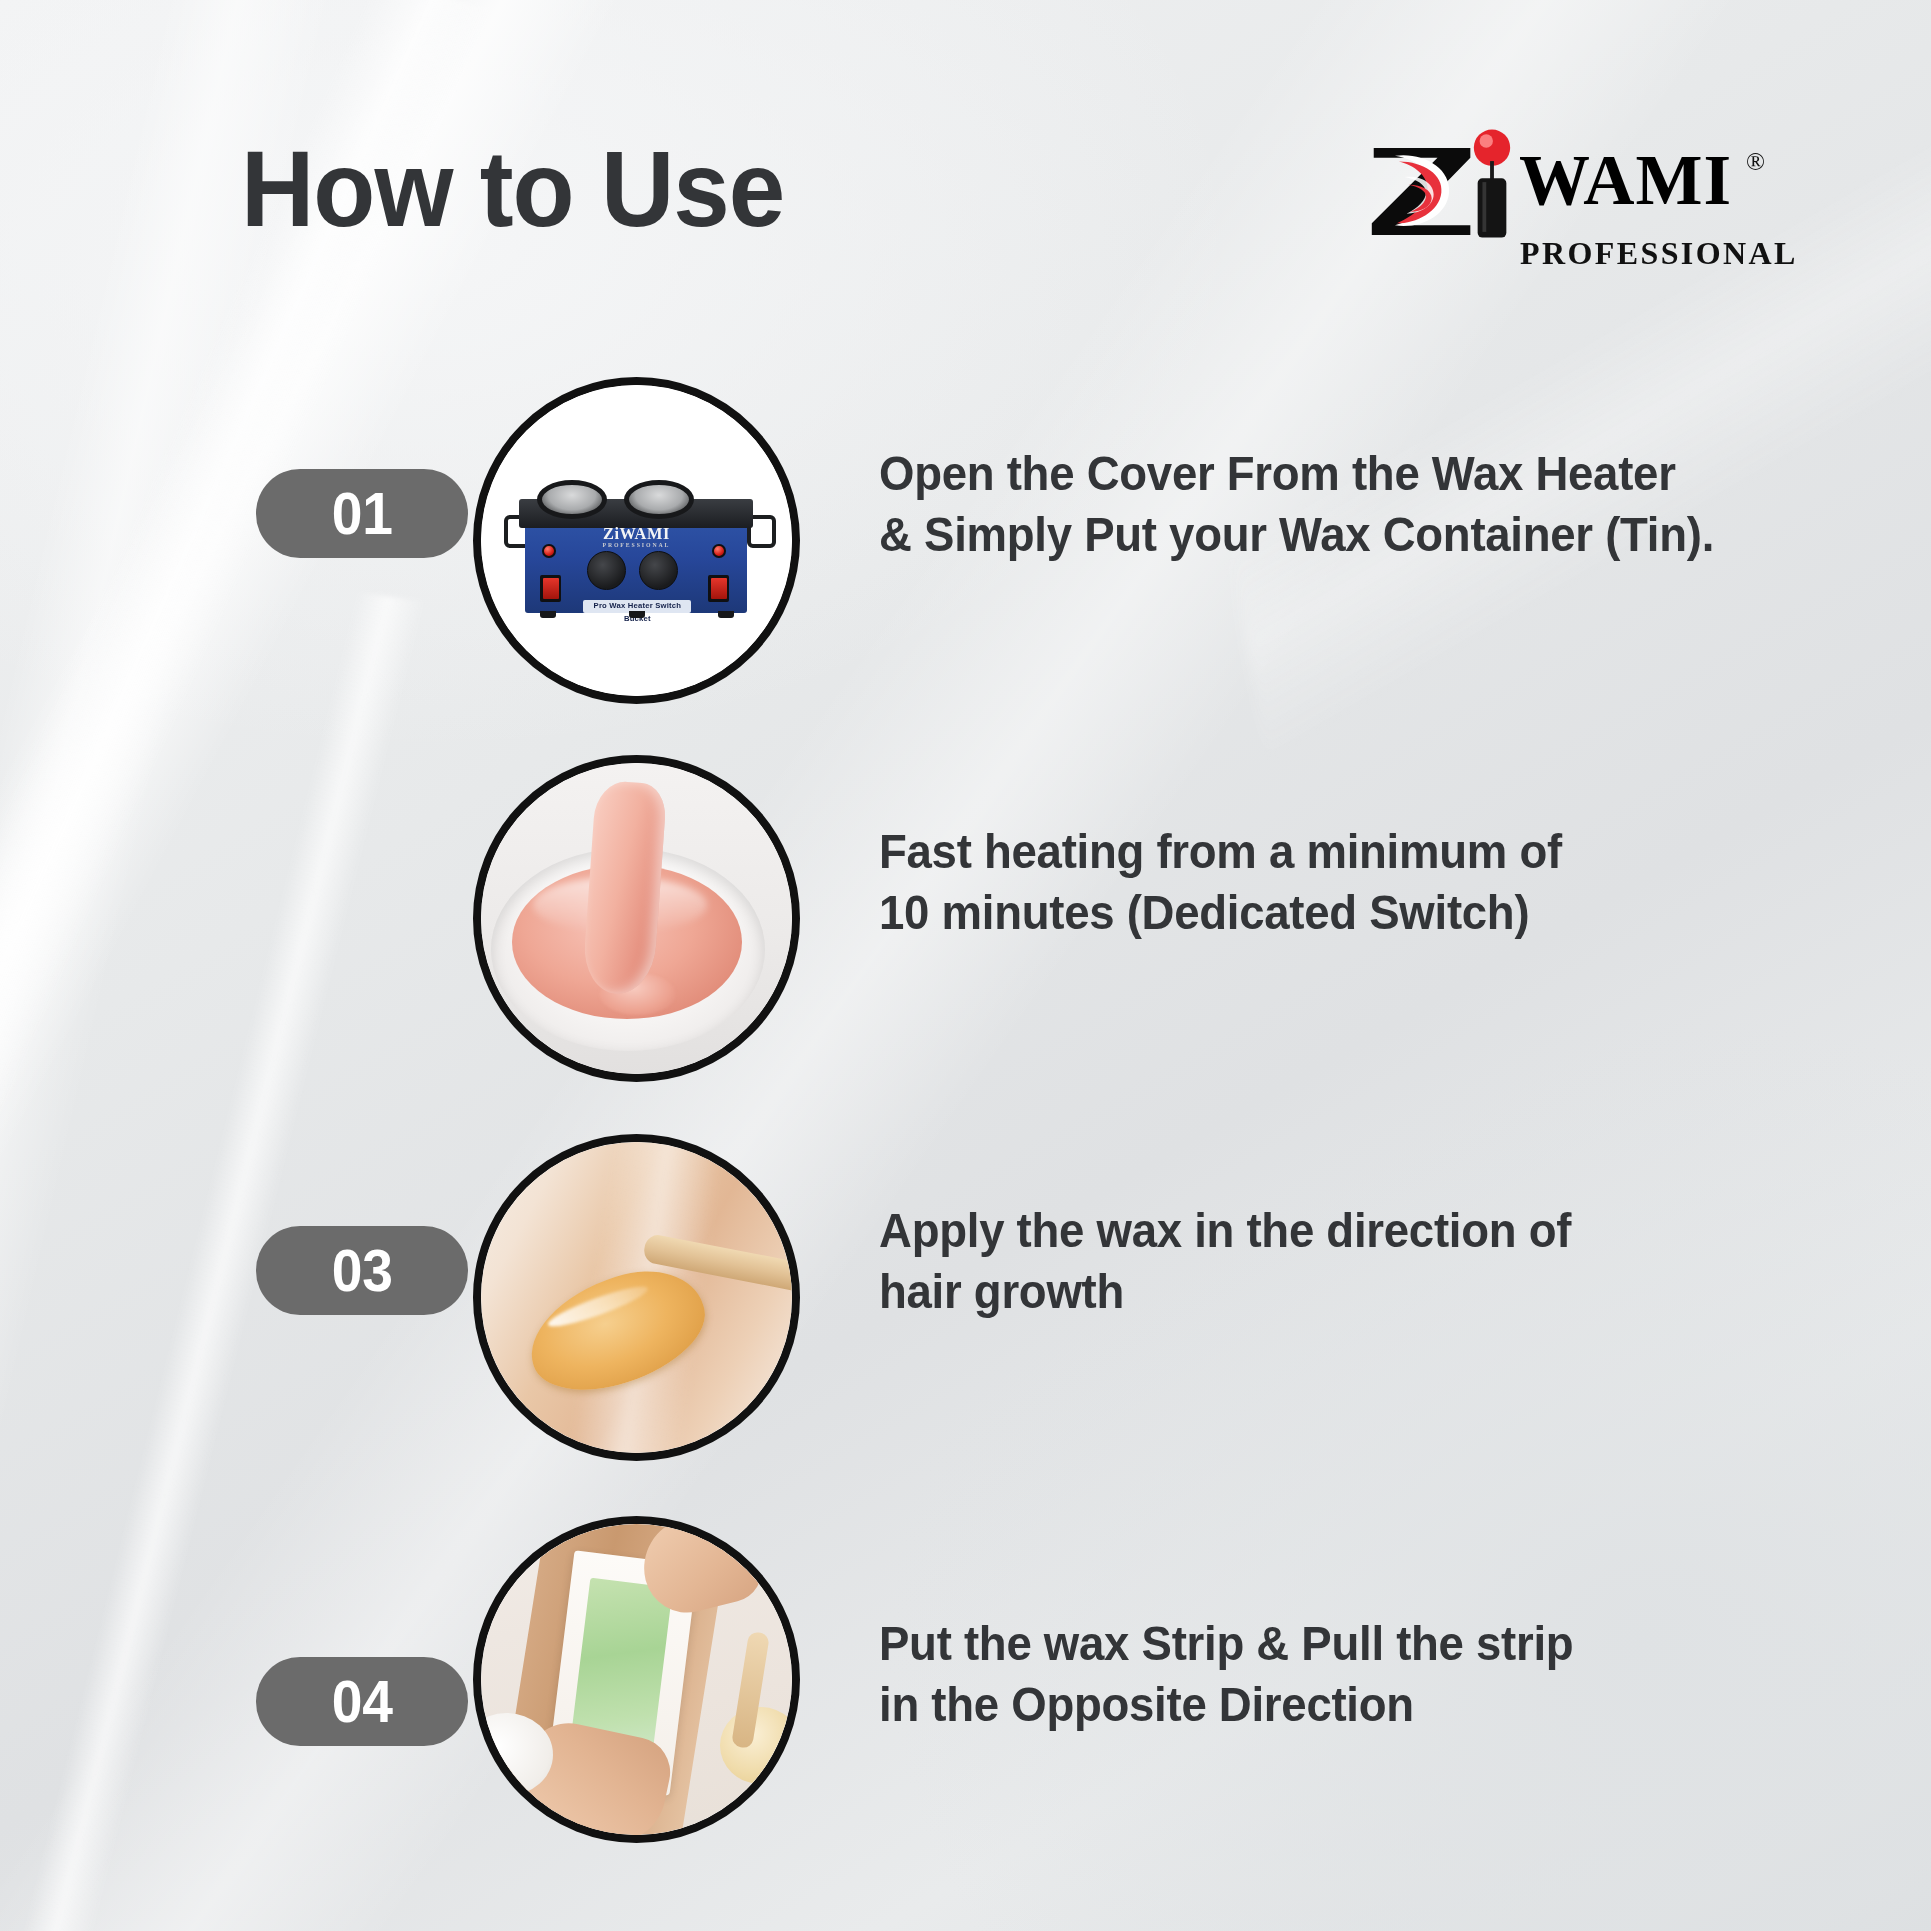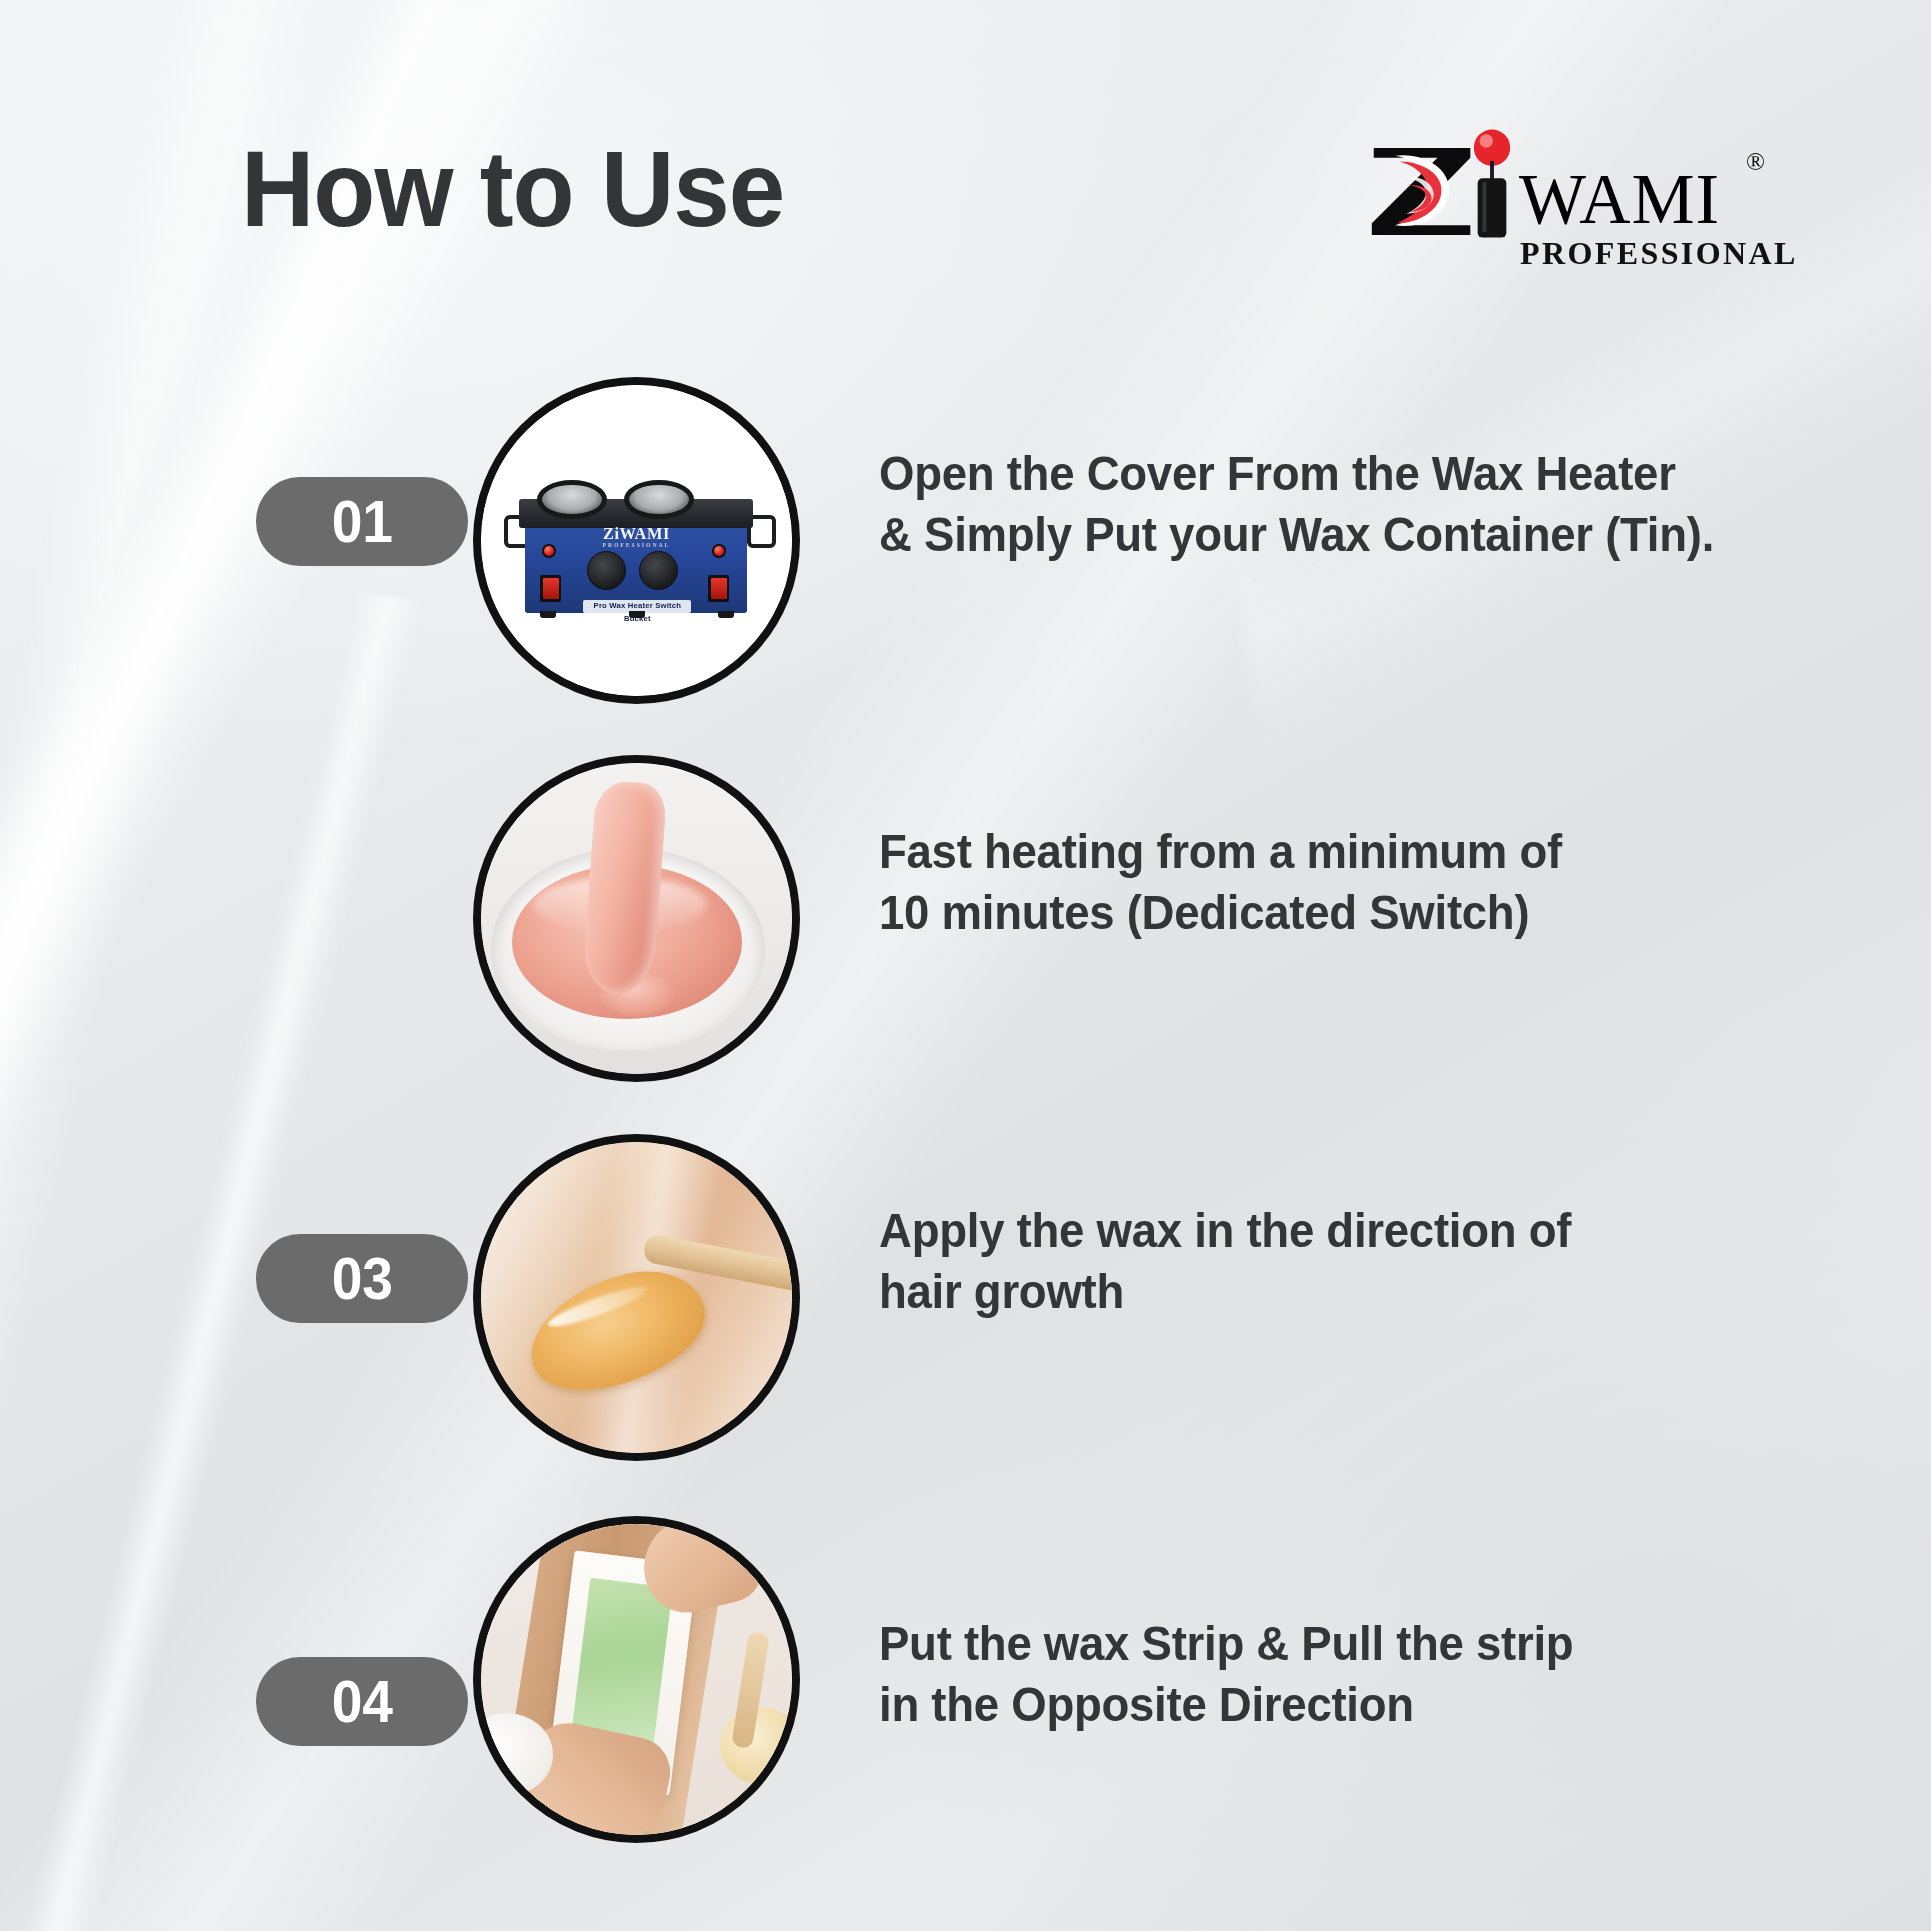--- a/index.html
+++ b/index.html
@@ -37,39 +37,39 @@
     font-family:"Liberation Sans","DejaVu Sans",sans-serif;
     transform:scaleX(.94);transform-origin:left center;
   }
   .logo{position:absolute;left:1366px;top:140px;width:386px;height:140px;}
   .logo-top{position:relative;height:100px;}
   .logo-z{
     position:absolute;left:0;top:1.9px;width:114px;height:97px;
   }
   .logo-i{position:absolute;left:104px;top:-11.6px;width:44px;height:114px;}
   .logo-wami{
-    position:absolute;left:153px;top:24px;
+    position:absolute;left:153px;top:5px;
     font-family:"Liberation Serif","DejaVu Serif",serif;
-    font-weight:400;font-size:71px;line-height:71px;color:#000;
+    font-weight:700;font-size:71px;line-height:71px;color:#000;
     letter-spacing:1px;
   }
   .logo-reg{
     position:absolute;left:380px;top:7.7px;font-size:25px;color:#111;
     font-family:"Liberation Serif",serif;
   }
   .logo-prof{
     position:absolute;left:154px;top:95px;
     font-family:"Liberation Serif","DejaVu Serif",serif;
     font-weight:700;font-size:32px;color:#111;letter-spacing:2.4px;
   }
 
   
   .step{position:absolute;left:0;width:1931px;height:328px;}
   .badge{
-    position:absolute;left:256px;top:100px;
+    position:absolute;left:256px;top:92px;
     width:212px;height:89px;border-radius:44px;
     background:#6b6b6b;
     display:flex;align-items:center;justify-content:center;
   }
   .badge-num{
     color:#fff;font-weight:700;font-size:60px;line-height:60px;
     transform:scaleX(.92);letter-spacing:0px;
   }
   .circle{
     position:absolute;left:473px;top:0px;width:311px;height:311px;

